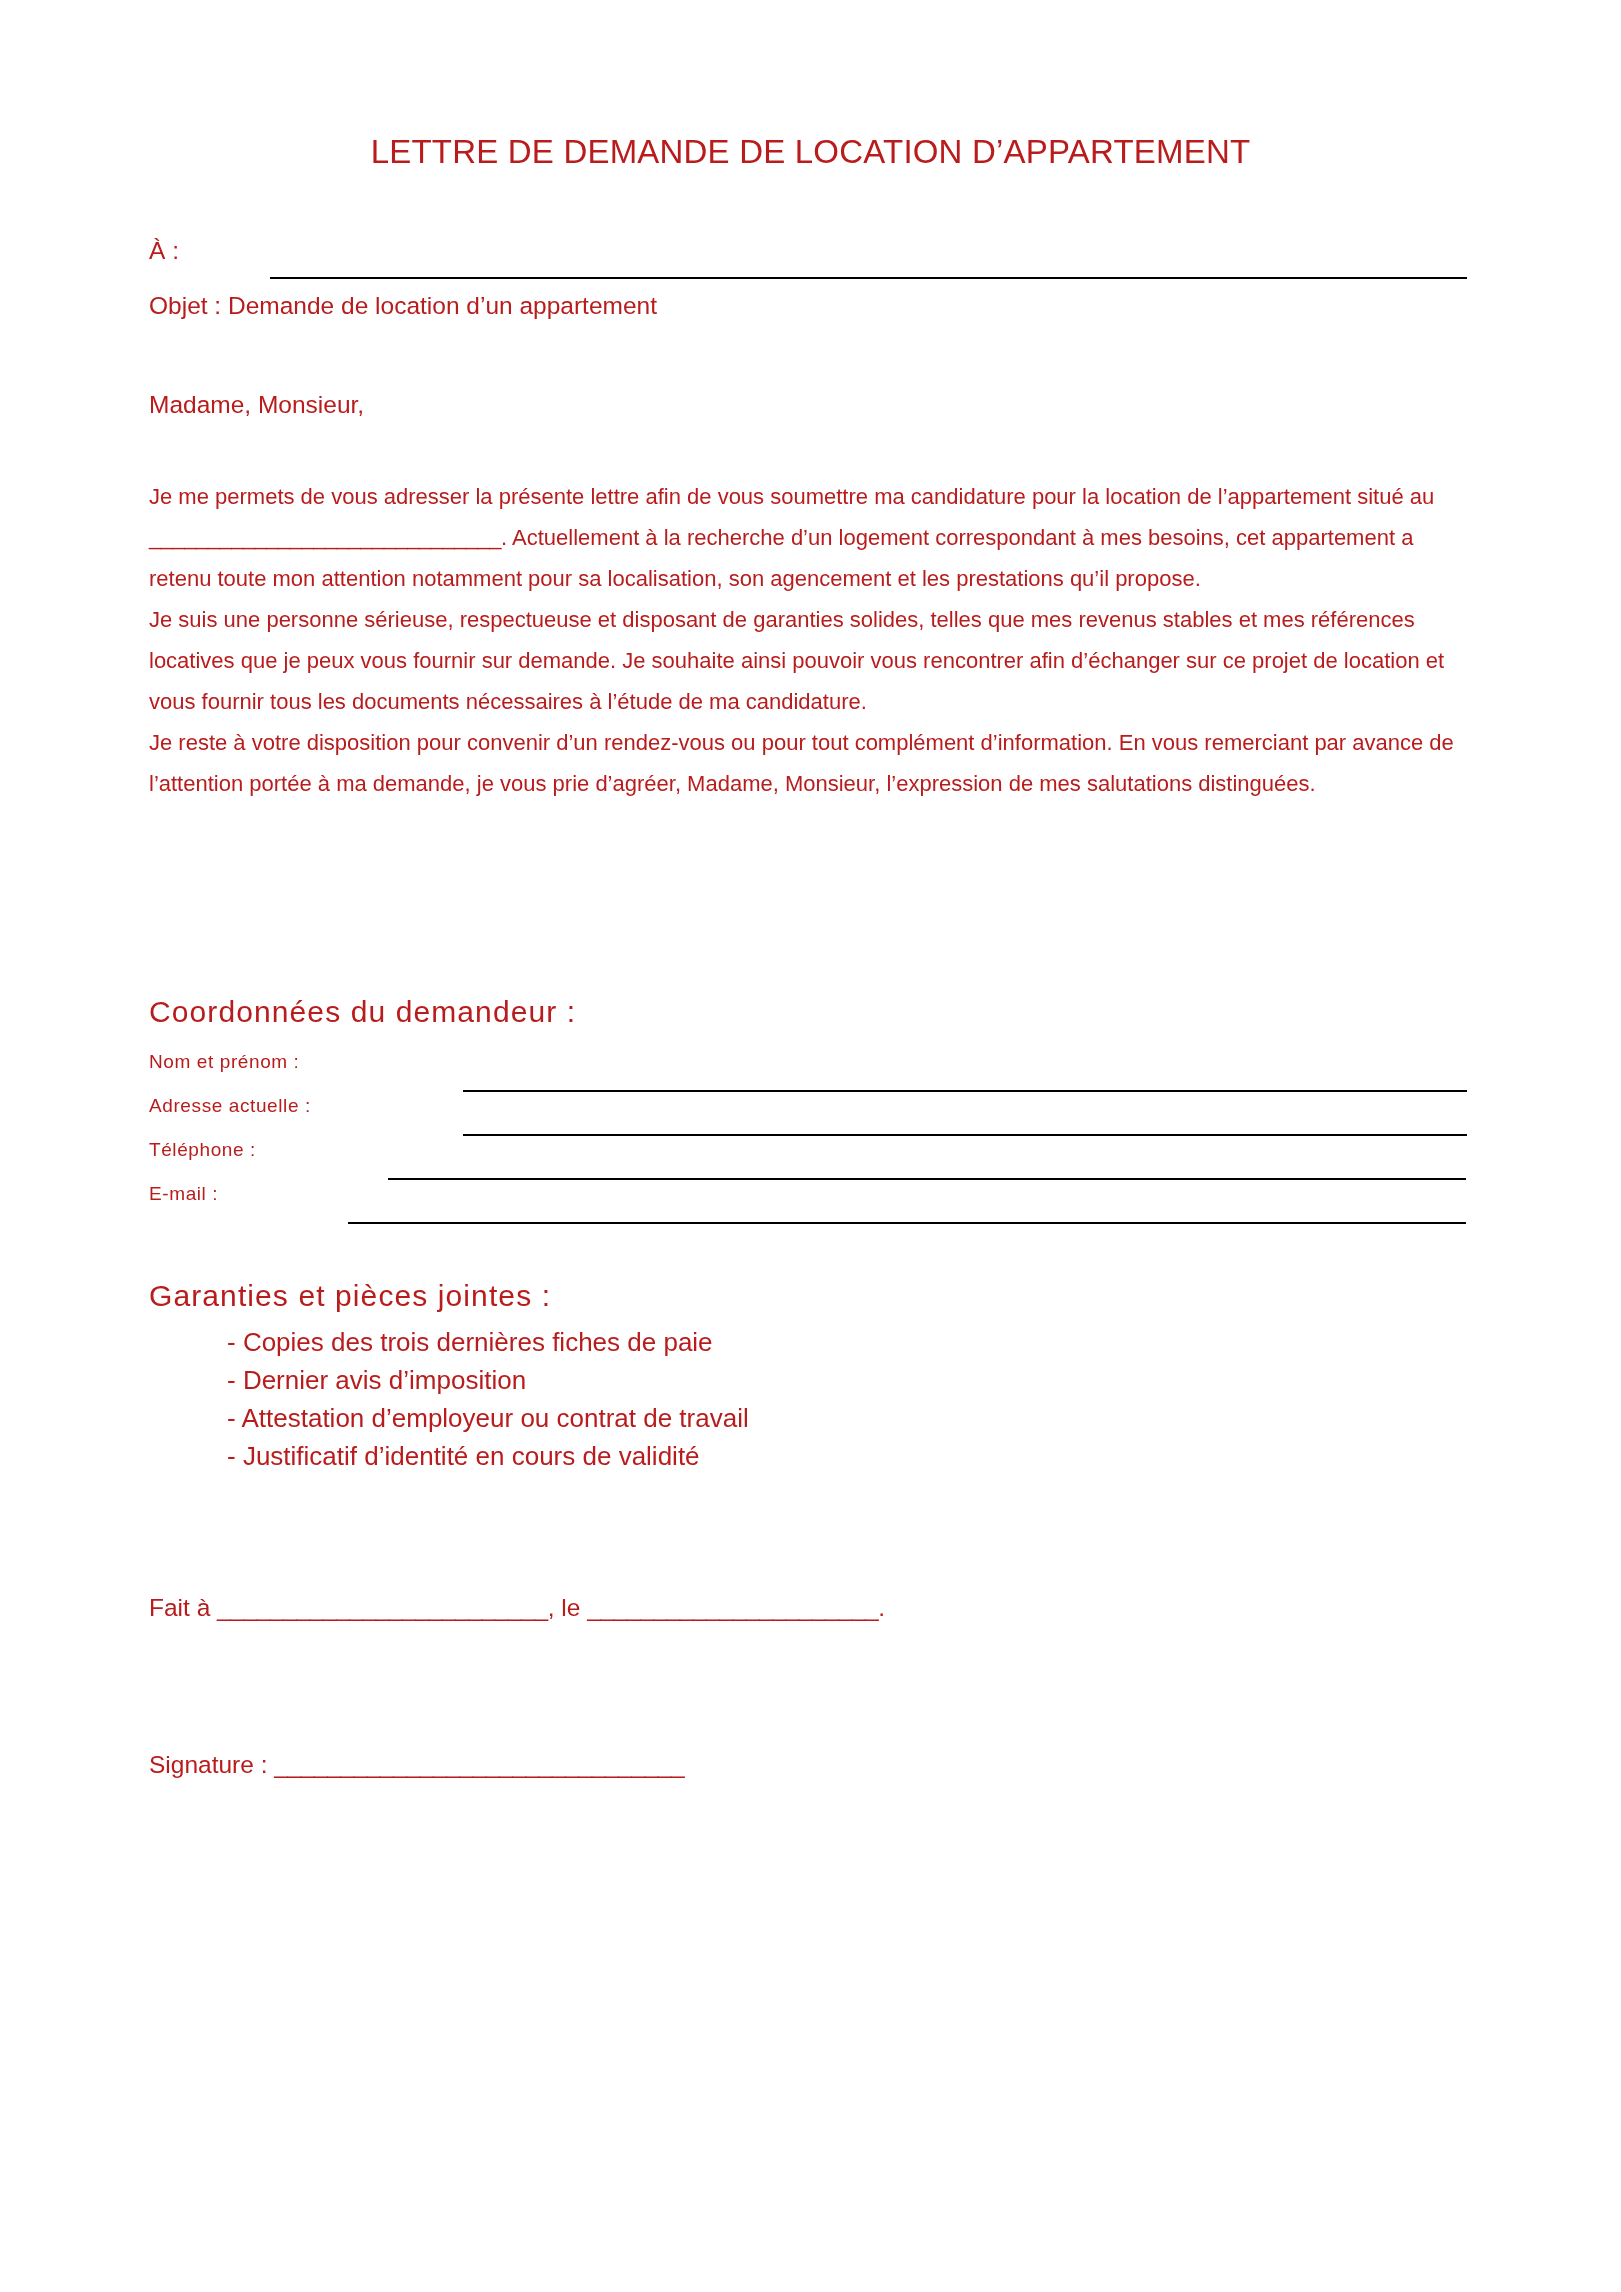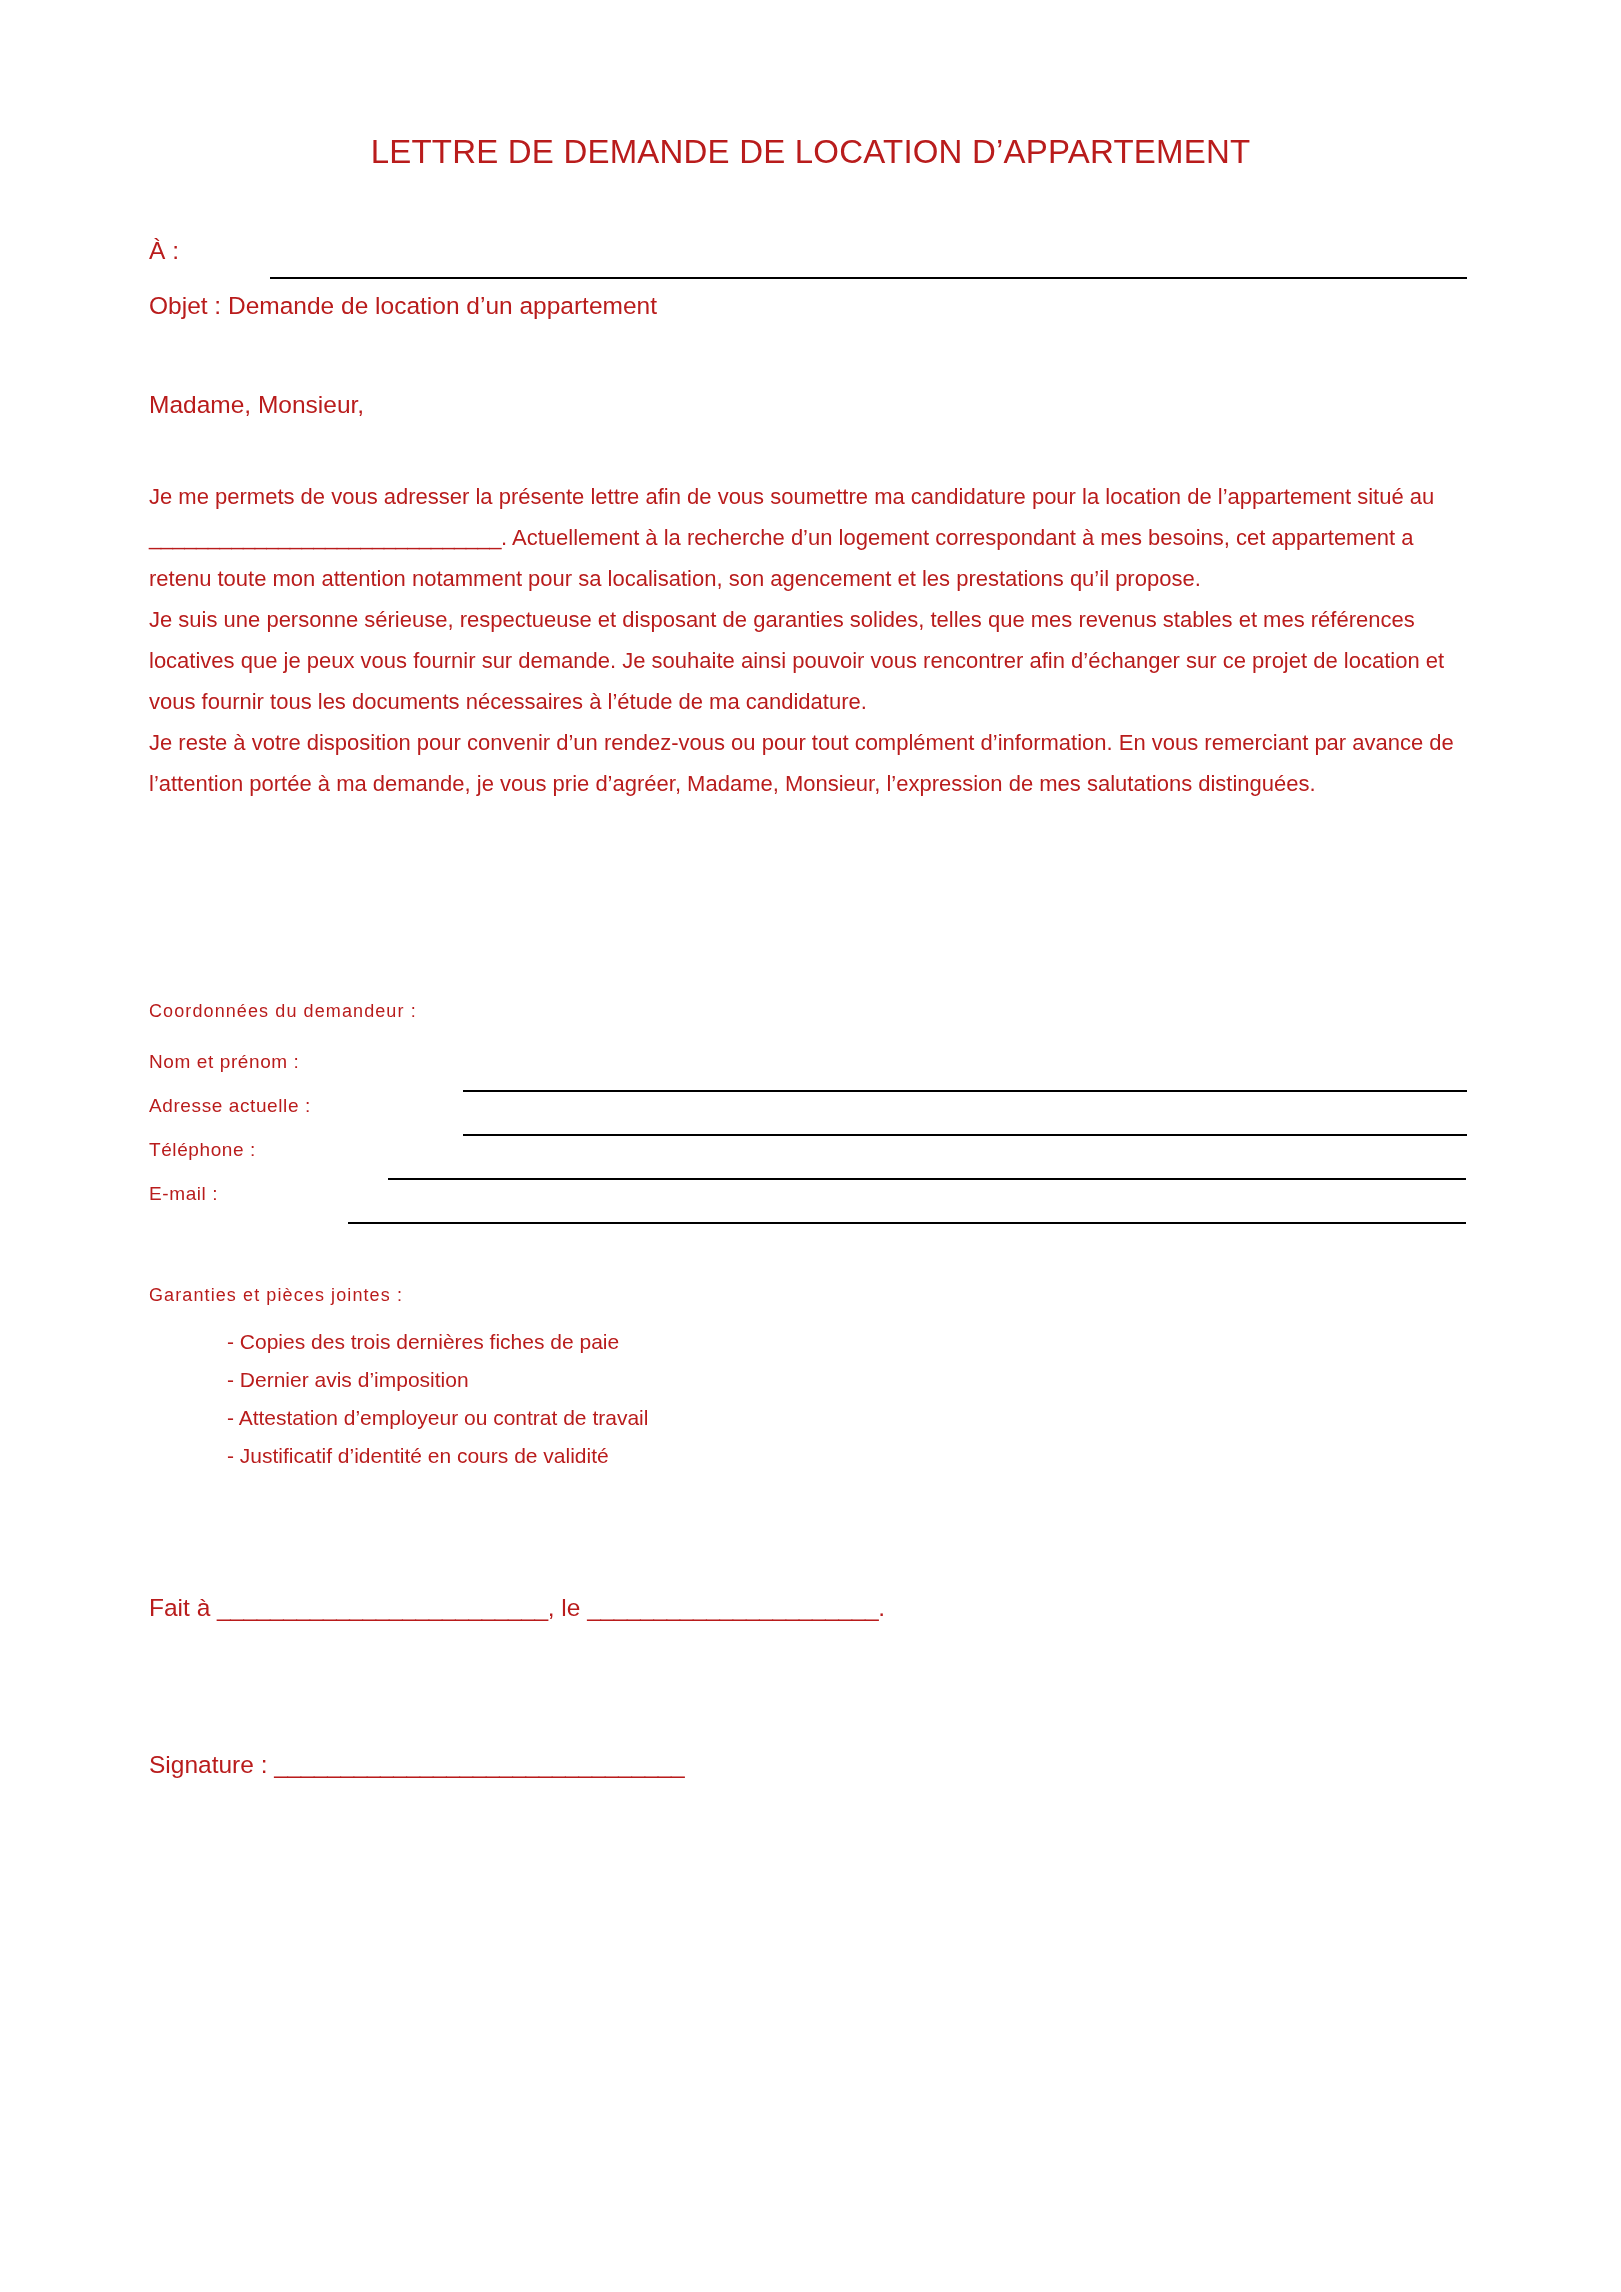--- a/index.html
+++ b/index.html
@@ -70,21 +70,21 @@
   }
   .body-block p {
     margin: 0;
   }
   .blank-inline {
     letter-spacing: -0.5px;
   }
 
   
   .section-head {
-    font-size: 18px;
+    font-size: 30px;
     letter-spacing: 1.1px;
   }
   .coord-head { left: 149px; top: 996px; }
 
   .field-label {
     position: absolute;
     left: 149px;
     font-size: 19px;
     letter-spacing: 0.6px;
     white-space: nowrap;
@@ -102,21 +102,21 @@
   
   .gar-head { left: 149px; top: 1280px; }
 
   .gar-list {
     position: absolute;
     left: 227px;
     top: 1323px;
     margin: 0;
     padding: 0;
     list-style: none;
-    font-size: 21px;
+    font-size: 26px;
     line-height: 38px;
   }
   .gar-list li { white-space: nowrap; }
 
   
   .fait      { left: 149px; top: 1592px; }
   .signature { left: 149px; top: 1749px; }
 
   .underscores { letter-spacing: -0.4px; }
 </style>

